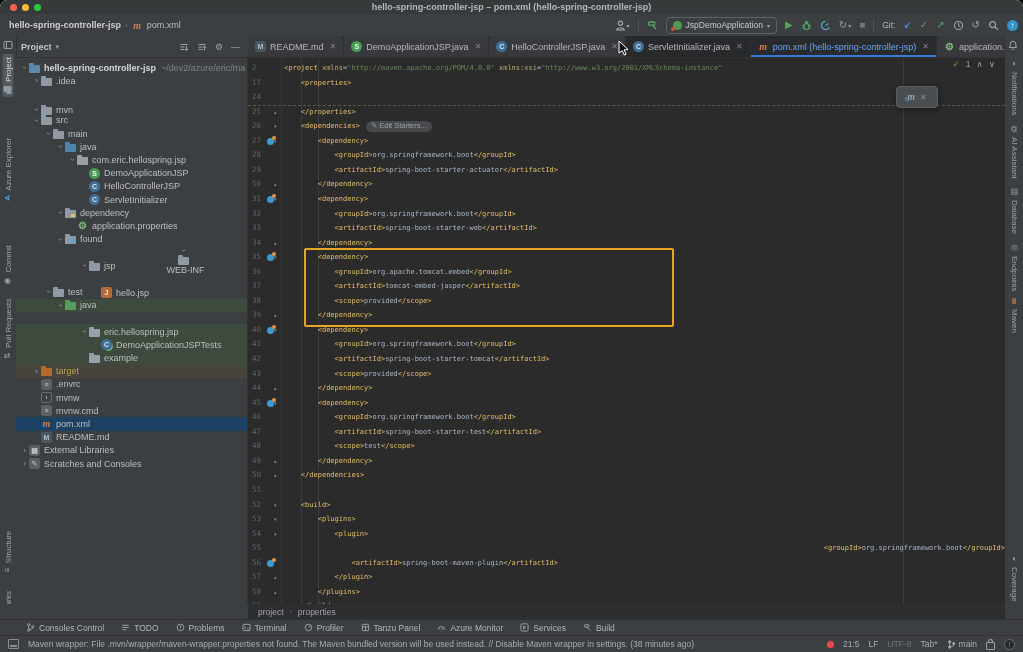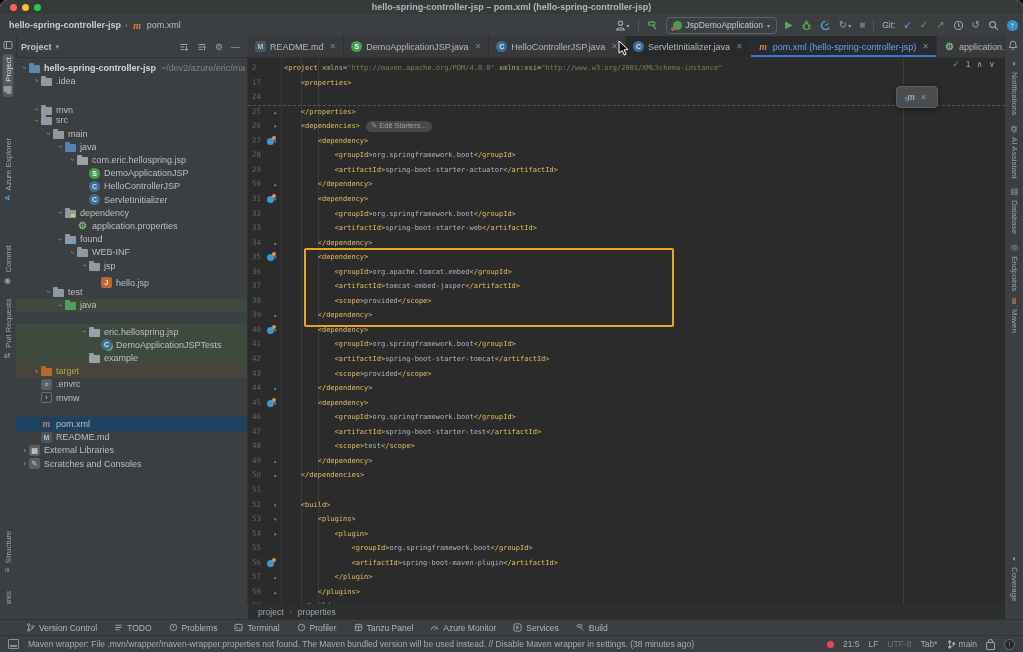--- a/index.html
+++ b/index.html
@@ -381,31 +381,31 @@
       <div class="trow" style="top: 161.4px; padding-left: 52px;">
         <span class="chv"></span>
         <span class="fi gear">⚙</span>
         <span class="lab">application.properties</span>
       </div>
       <div class="trow" style="top: 174.6px; padding-left: 40px;">
         <span class="chv open">›</span>
         <span class="fo webf"></span>
         <span class="lab">found</span>
       </div>
-      <div class="trow" style="top: 187.8px; padding-left: 52px;">
+      <div class="trow" style="top: 187.8px; padding-left: 52px; flex-direction: column;">
         <span class="chv open">›</span>
         <span class="fo"></span>
         <span class="lab">WEB-INF</span>
       </div>
       <div class="trow" style="top: 201px; padding-left: 64px;">
         <span class="chv open">›</span>
         <span class="fo"></span>
         <span class="lab">jsp</span>
       </div>
-      <div class="trow" style="top: 218px; padding-left: 76px;">
+      <div class="trow" style="top: 228px; padding-left: 76px;">
         <span class="chv"></span>
         <span class="fi jsp">J</span>
         <span class="lab">hello.jsp</span>
       </div>
       <div class="trow" style="top: 227.4px; padding-left: 28px;">
         <span class="chv open">›</span>
         <span class="fo"></span>
         <span class="lab">test</span>
       </div>
       <div class="trow green" style="top: 240.6px; padding-left: 40px;">
@@ -440,20 +440,25 @@
       </div>
       <div class="trow" style="top: 319.8px; padding-left: 16px;">
         <span class="chv"></span>
         <span class="fi txt">≡</span>
         <span class="lab">.envrc</span>
       </div>
       <div class="trow" style="top: 333px; padding-left: 16px;">
         <span class="chv"></span>
         <span class="fi sh">›</span>
         <span class="lab">mvnw</span>
+      </div>
+      <div class="trow" style="top: 346.2px; padding-left: 16px;">
+        <span class="chv"></span>
+        <span class="fi txt">≡</span>
+        <span class="lab">mvnw.cmd</span>
       </div>
       <div class="trow selected" style="top: 359.4px; padding-left: 16px;">
         <span class="chv"></span>
         <span class="fi mvnl">m</span>
         <span class="lab">pom.xml</span>
       </div>
       <div class="trow" style="top: 372.6px; padding-left: 16px;">
         <span class="chv"></span>
         <span class="fi md">M</span>
         <span class="lab">README.md</span>
@@ -622,21 +627,21 @@
         <div class="row" style="top: 454.05px;">
           <span class="num">53</span>
           <span class="fm">▾</span>
           <span class="code"><span>        </span><span class="t">&lt;plugins</span><span class="t">&gt;</span></span>
         </div>
         <div class="row" style="top: 468.6px;">
           <span class="num">54</span>
           <span class="fm">▾</span>
           <span class="code"><span>            </span><span class="t">&lt;plugin</span><span class="t">&gt;</span></span>
         </div>
-        <div class="row" style="top: 483.15px;">
+        <div class="row" style="top: 483.15px; text-align: right;">
           <span class="num">55</span>
           <span class="code"><span>                </span><span class="t">&lt;groupId</span><span class="t">&gt;</span><span>org.springframework.boot</span><span class="t">&lt;/groupId</span><span class="t">&gt;</span></span>
         </div>
         <div class="row" style="top: 497.7px;">
           <span class="num">56</span>
           <span class="gi"></span>
           <span class="code"><span>                </span><span class="t">&lt;artifactId</span><span class="t">&gt;</span><span>spring-boot-maven-plugin</span><span class="t">&lt;/artifactId</span><span class="t">&gt;</span></span>
         </div>
         <div class="row" style="top: 512.25px;">
           <span class="num">57</span>
@@ -677,21 +682,21 @@
   <div id="twb">
       <span class="twbtn">
         <span class="ic">
           <svg width="9" height="9" viewBox="0 0 10 10" fill="none" stroke="currentColor" stroke-width="1.1">
             <circle cx="3" cy="2" r="1.2"></circle>
             <circle cx="3" cy="8" r="1.2"></circle>
             <circle cx="7.5" cy="4" r="1.2"></circle>
             <path d="M3 3.2v3.6M7.5 5.2C7.5 7 5 7 3 7.4"></path>
           </svg>
         </span>
-        <span>Version Control</span>
+        <span>Consoles Control</span>
       </span>
       <span class="twbtn">
         <span class="ic">
           <svg width="9" height="9" viewBox="0 0 10 10" fill="none" stroke="currentColor" stroke-width="1.1">
             <path d="M1.5 2.5h7M1.5 5h7M1.5 7.5h4.5"></path>
           </svg>
         </span>
         <span>TODO</span>
       </span>
       <span class="twbtn">

